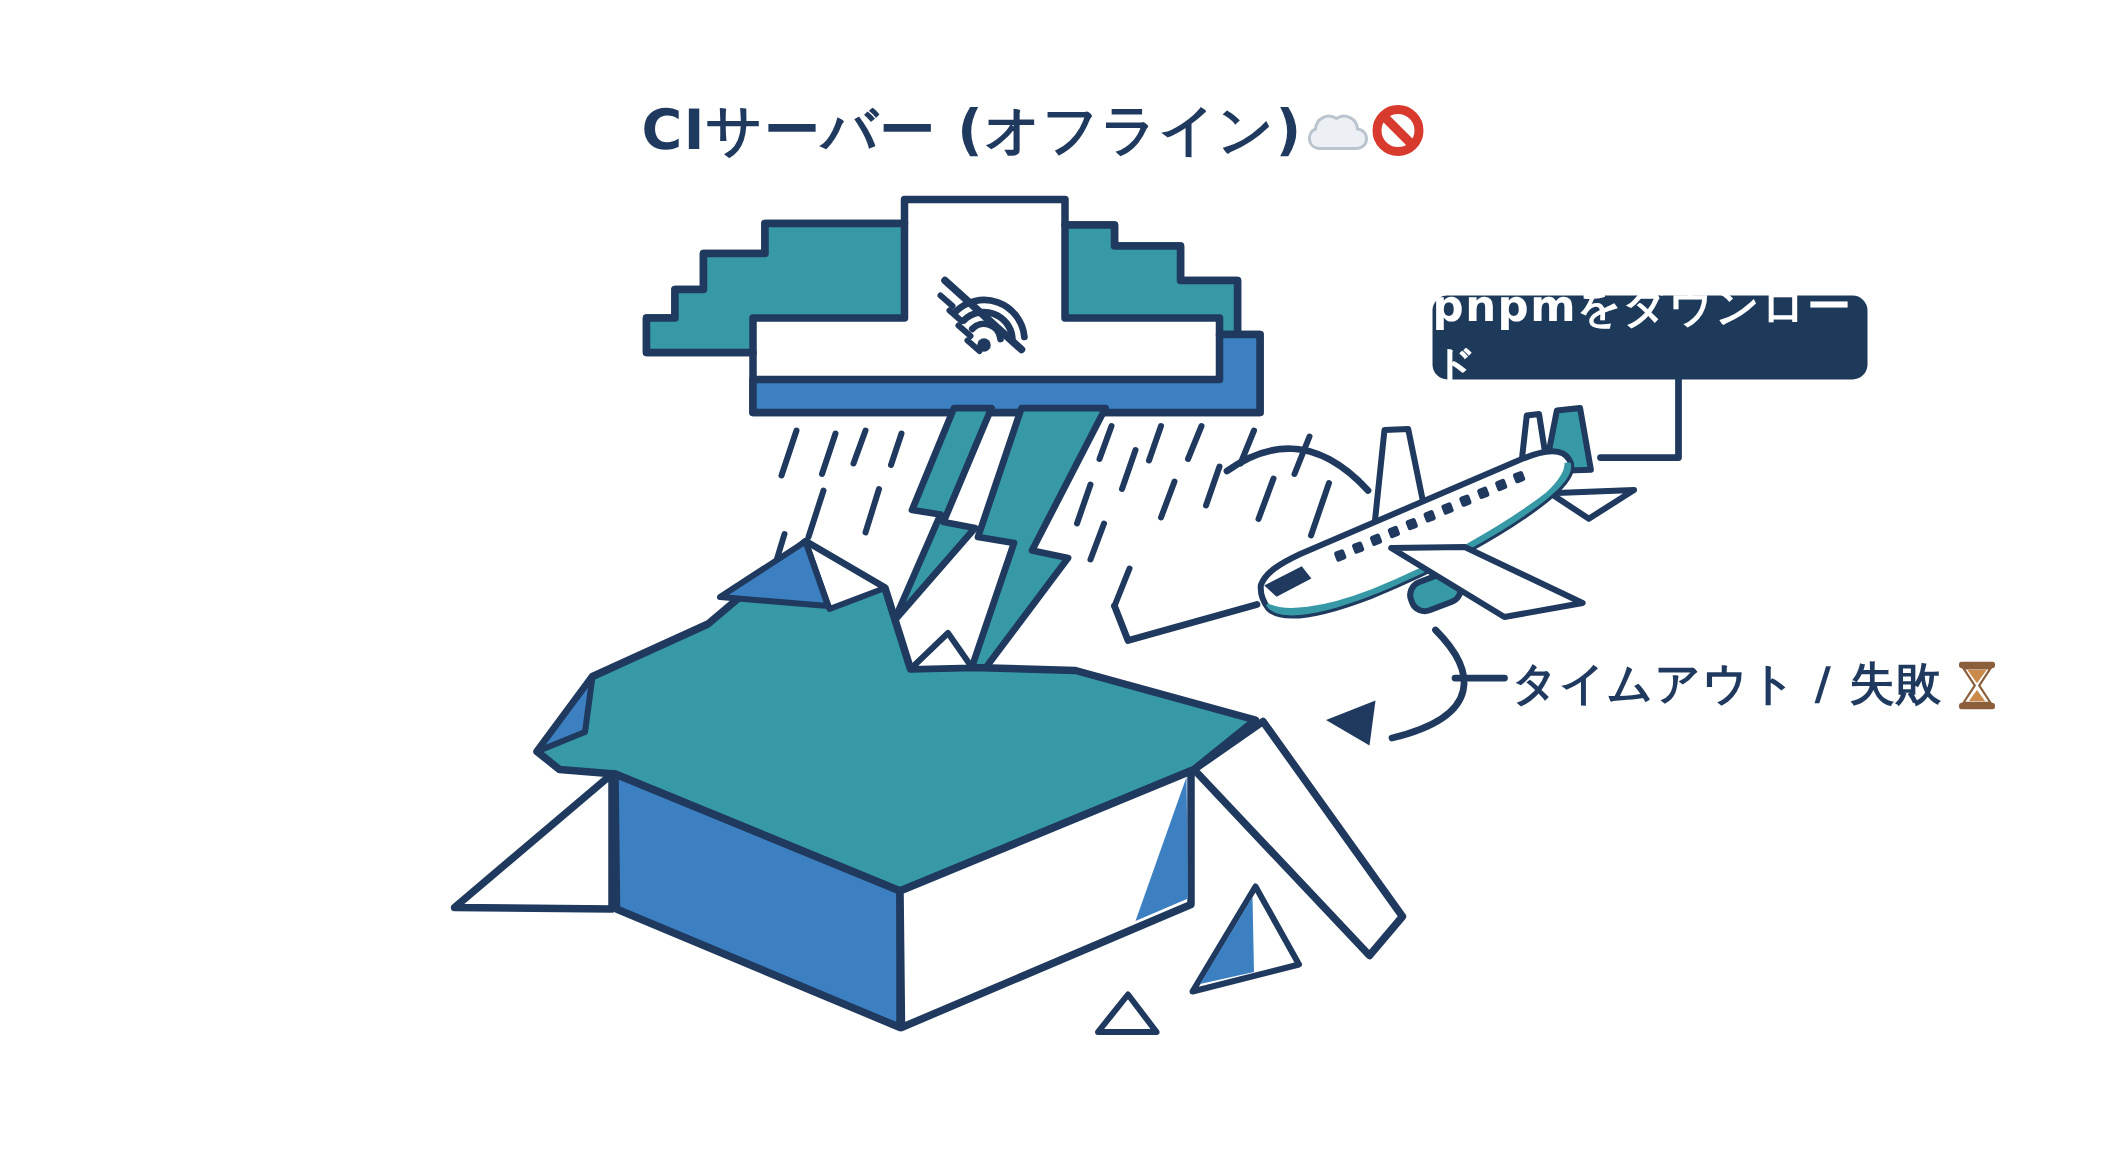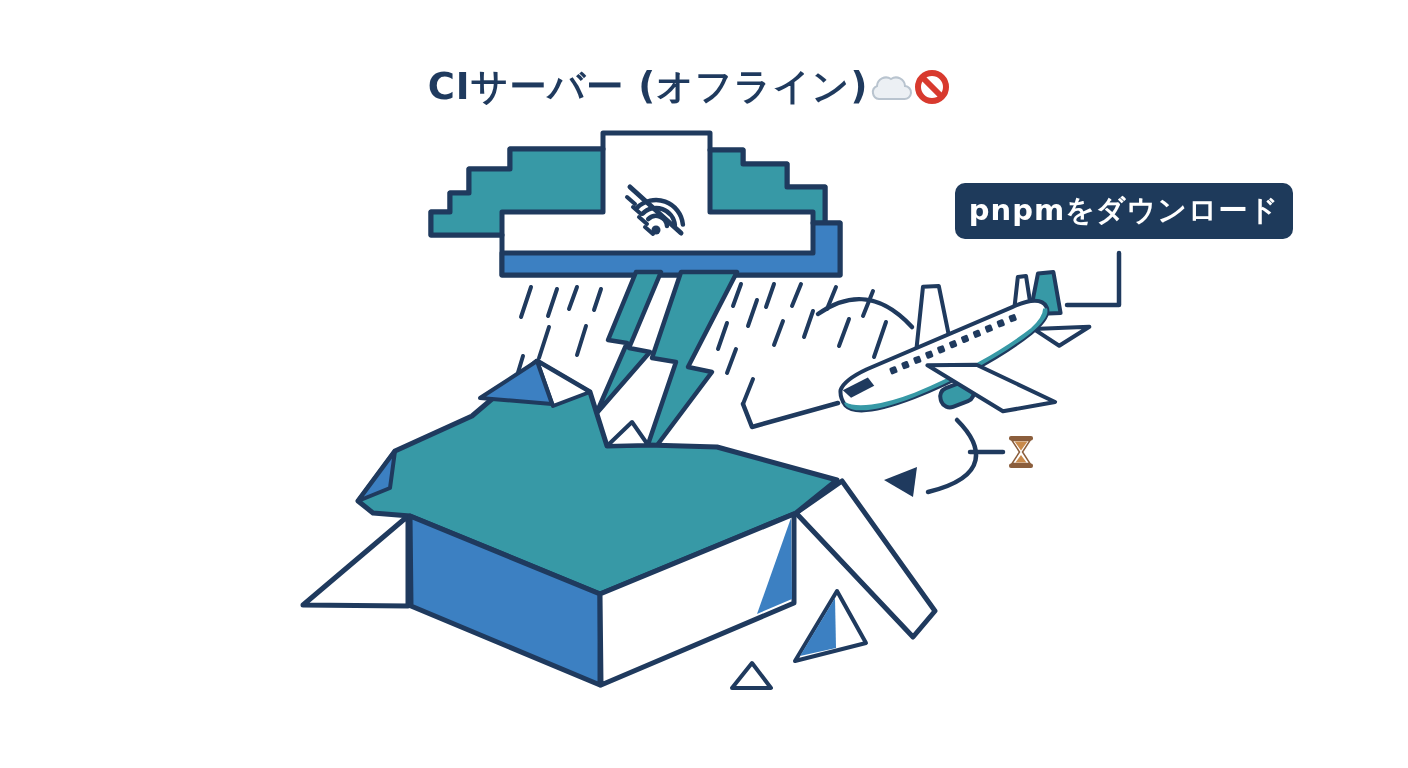--- a/index.html
+++ b/index.html
@@ -19,21 +19,21 @@
   .f-blue{fill:var(--blue);}
   .f-navy{fill:var(--navy);}
   .nofill{fill:none;}
 
   .overlay{position:absolute;color:var(--navy);font-weight:700;}
   #title{
     left:0;right:30px;top:62px;text-align:center;font-size:37px;letter-spacing:1px;
     display:flex;justify-content:center;align-items:center;
   }
   #callout{
-    left:955px;top:183px;width:338px;height:56px;background:var(--callout-bg);
+    left:955px;top:197px;width:290px;height:56px;background:var(--callout-bg);
     color:#fff;font-size:29px;border-radius:10px;display:flex;align-items:center;
     justify-content:center;letter-spacing:1px;box-sizing:border-box;
   }
   #timeout-label{
     left:1008px;top:436px;font-size:30px;letter-spacing:1px;
     display:flex;align-items:center;gap:10px;
   }
   .mini-icon{display:inline-block;vertical-align:middle;}
 </style>
 </head>
@@ -164,20 +164,21 @@
       <circle cx="18" cy="18" r="14" fill="#fff" stroke="var(--no-entry-red)" stroke-width="6"></circle>
       <line x1="9" y1="9" x2="27" y2="27" stroke="var(--no-entry-red)" stroke-width="6"></line>
     </svg>
   </div>
 
   <div id="callout" class="overlay">
     <span>pnpmをダウンロード</span>
   </div>
 
   <div id="timeout-label" class="overlay">
+    <span>タイムアウト / 失敗</span>
     <svg class="mini-icon" width="26" height="32" viewBox="0 0 26 32">
       <rect x="1" y="0" width="24" height="4.5" rx="2" fill="var(--hourglass-frame)"></rect>
       <rect x="1" y="27.5" width="24" height="4.5" rx="2" fill="var(--hourglass-frame)"></rect>
       <path d="M 4,4.5 L 22,4.5 L 14.5,16 L 22,27.5 L 4,27.5 L 11.5,16 Z" fill="#fff" stroke="var(--hourglass-frame)" stroke-width="1.5"></path>
       <path d="M 6.5,5.5 L 19.5,5.5 L 13,14.5 Z" fill="var(--hourglass-sand)"></path>
       <path d="M 7.5,26.5 L 18.5,26.5 L 13,19 Z" fill="var(--hourglass-sand)"></path>
     </svg>
   </div>
 
 </div>

